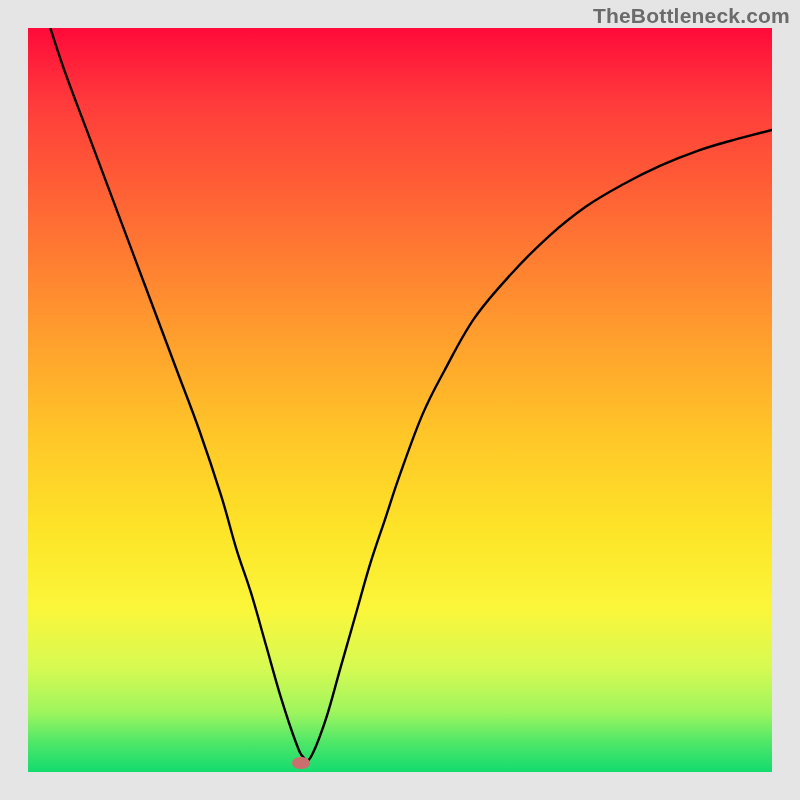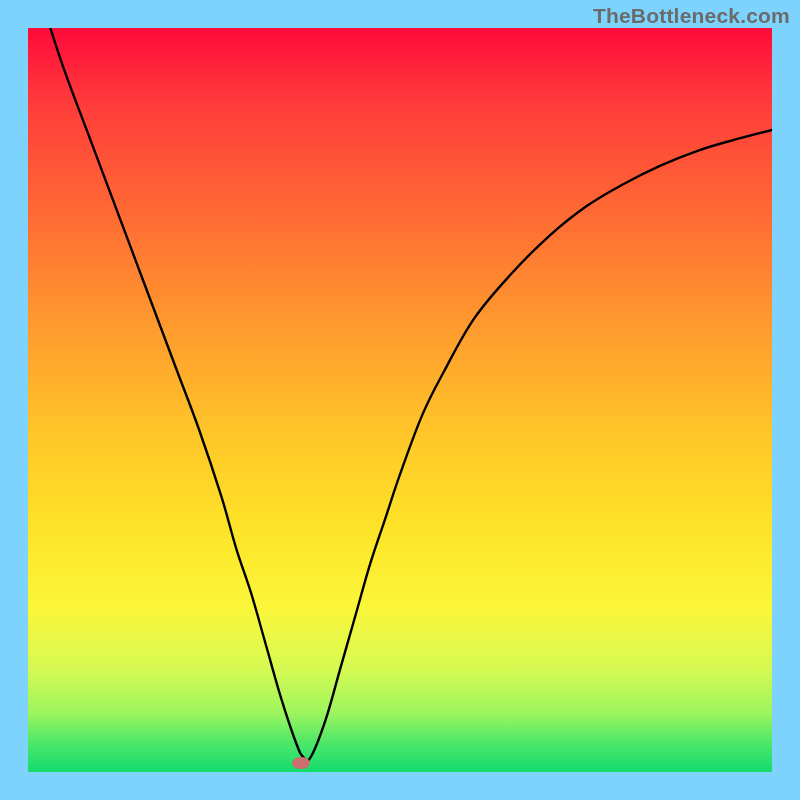--- a/index.html
+++ b/index.html
@@ -8,21 +8,21 @@
     width: 800px;
     height: 800px;
     overflow: hidden;
     background: #000;
     font-family: Arial, Helvetica, sans-serif;
   }
   .frame {
     position: relative;
     width: 800px;
     height: 800px;
-    background: #7dd3fc;
+    background: #e5e5e5;
   }
   .plot-area {
     position: absolute;
     left: 28px;
     top: 28px;
     width: 744px;
     height: 744px;
     background: linear-gradient(to bottom,
       #ff0a3a 0%,
       #ff3b3b 10%,

